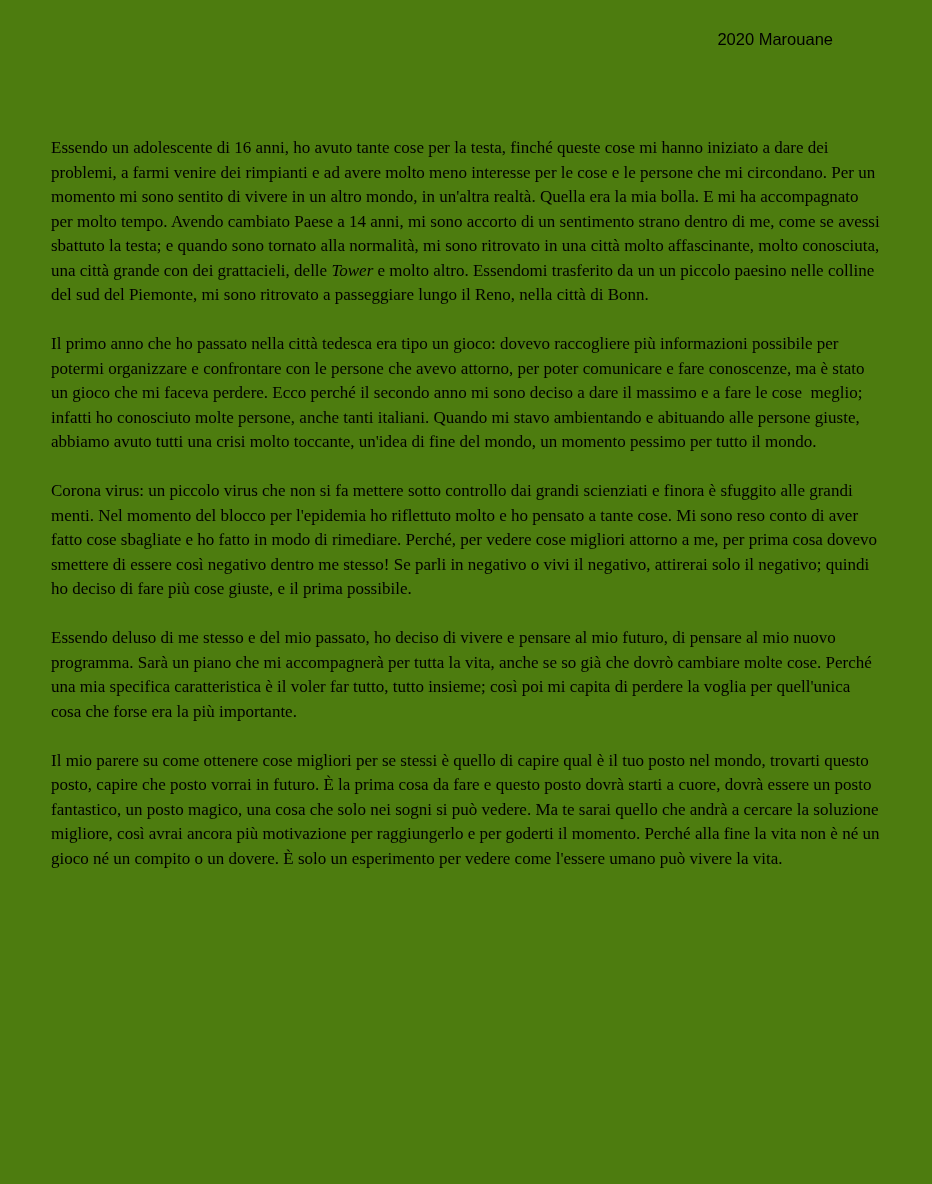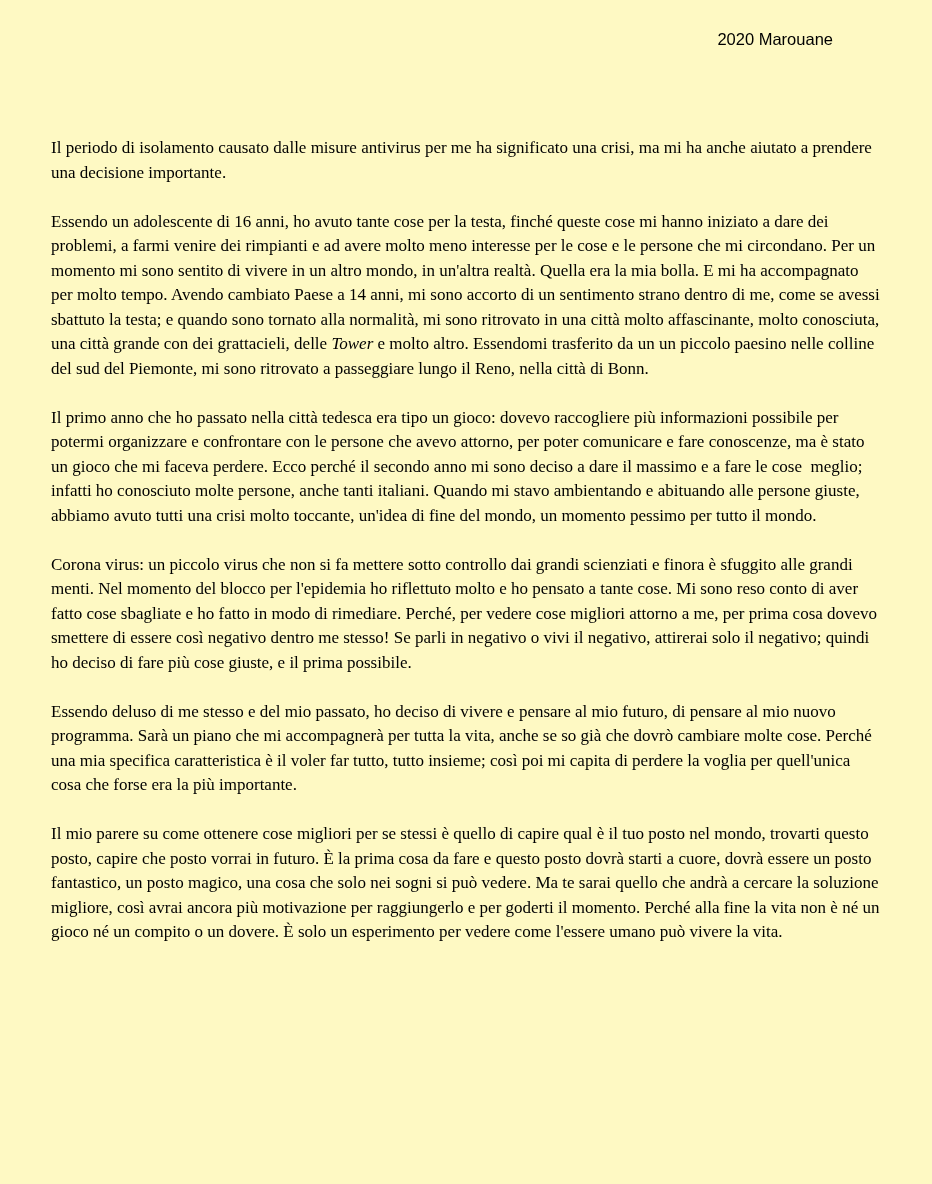--- a/index.html
+++ b/index.html
@@ -4,21 +4,21 @@
 <style>
   html, body {
     margin: 0;
     padding: 0;
     background: #ffffff;
   }
   .page {
     position: relative;
     width: 932px;
     height: 1184px;
-    background: #fef9c3;
+    background: #4d7c0f;
     overflow: hidden;
   }
   .page-header {
     position: absolute;
     top: 29px;
     right: 99px;
     font-family: "Liberation Sans", sans-serif;
     font-size: 16.5px;
     line-height: 21px;
     color: #000000;
@@ -45,20 +45,19 @@
     font-style: italic;
     text-align: center;
   }
 </style>
 </head>
 <body>
 
 <div class="page">
   <div class="page-header"><span>2020 Marouane</span></div>
   <div class="body-text">
-    <p>Il periodo di isolamento causato dalle misure antivirus per me ha significato una crisi, ma mi ha anche aiutato a prendere una decisione importante.</p>
     <p><span>Essendo un adolescente di 16 anni, ho avuto tante cose per la testa, finché queste cose mi hanno iniziato a dare dei problemi, a farmi venire dei rimpianti e ad avere molto meno interesse per le cose e le persone che mi circondano. Per un momento mi sono sentito di vivere in un altro mondo, in un'altra realtà. Quella era la mia bolla. E mi ha accompagnato per molto tempo. Avendo cambiato Paese a 14 anni, mi sono accorto di un sentimento strano dentro di me, come se avessi sbattuto la testa; e quando sono tornato alla normalità, mi sono ritrovato in una città molto affascinante, molto conosciuta, una città grande con dei grattacieli, delle </span><span class="italic">Tower</span><span> e molto altro. Essendomi trasferito da un un piccolo paesino nelle colline del sud del Piemonte, mi sono ritrovato a passeggiare lungo il Reno, nella città di Bonn.</span></p>
     <p>Il primo anno che ho passato nella città tedesca era tipo un gioco: dovevo raccogliere più informazioni possibile per potermi organizzare e confrontare con le persone che avevo attorno, per poter comunicare e fare conoscenze, ma è stato un gioco che mi faceva perdere. Ecco perché il secondo anno mi sono deciso a dare il massimo e a fare le cose  meglio; infatti ho conosciuto molte persone, anche tanti italiani. Quando mi stavo ambientando e abituando alle persone giuste, abbiamo avuto tutti una crisi molto toccante, un'idea di fine del mondo, un momento pessimo per tutto il mondo.</p>
     <p>Corona virus: un piccolo virus che non si fa mettere sotto controllo dai grandi scienziati e finora è sfuggito alle grandi menti. Nel momento del blocco per l'epidemia ho riflettuto molto e ho pensato a tante cose. Mi sono reso conto di aver fatto cose sbagliate e ho fatto in modo di rimediare. Perché, per vedere cose migliori attorno a me, per prima cosa dovevo smettere di essere così negativo dentro me stesso! Se parli in negativo o vivi il negativo, attirerai solo il negativo; quindi ho deciso di fare più cose giuste, e il prima possibile.</p>
     <p>Essendo deluso di me stesso e del mio passato, ho deciso di vivere e pensare al mio futuro, di pensare al mio nuovo programma. Sarà un piano che mi accompagnerà per tutta la vita, anche se so già che dovrò cambiare molte cose. Perché una mia specifica caratteristica è il voler far tutto, tutto insieme; così poi mi capita di perdere la voglia per quell'unica cosa che forse era la più importante.</p>
     <p>Il mio parere su come ottenere cose migliori per se stessi è quello di capire qual è il tuo posto nel mondo, trovarti questo posto, capire che posto vorrai in futuro. È la prima cosa da fare e questo posto dovrà starti a cuore, dovrà essere un posto fantastico, un posto magico, una cosa che solo nei sogni si può vedere. Ma te sarai quello che andrà a cercare la soluzione migliore, così avrai ancora più motivazione per raggiungerlo e per goderti il momento. Perché alla fine la vita non è né un gioco né un compito o un dovere. È solo un esperimento per vedere come l'essere umano può vivere la vita.</p>
   </div>
 </div>
 
 </body></html>

